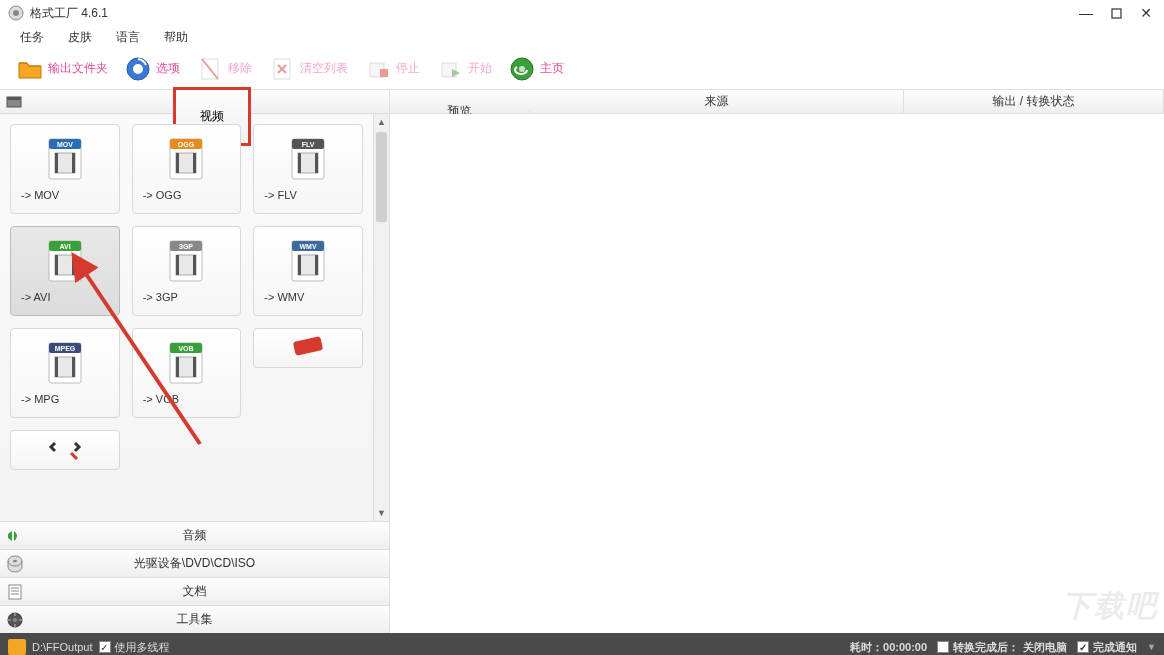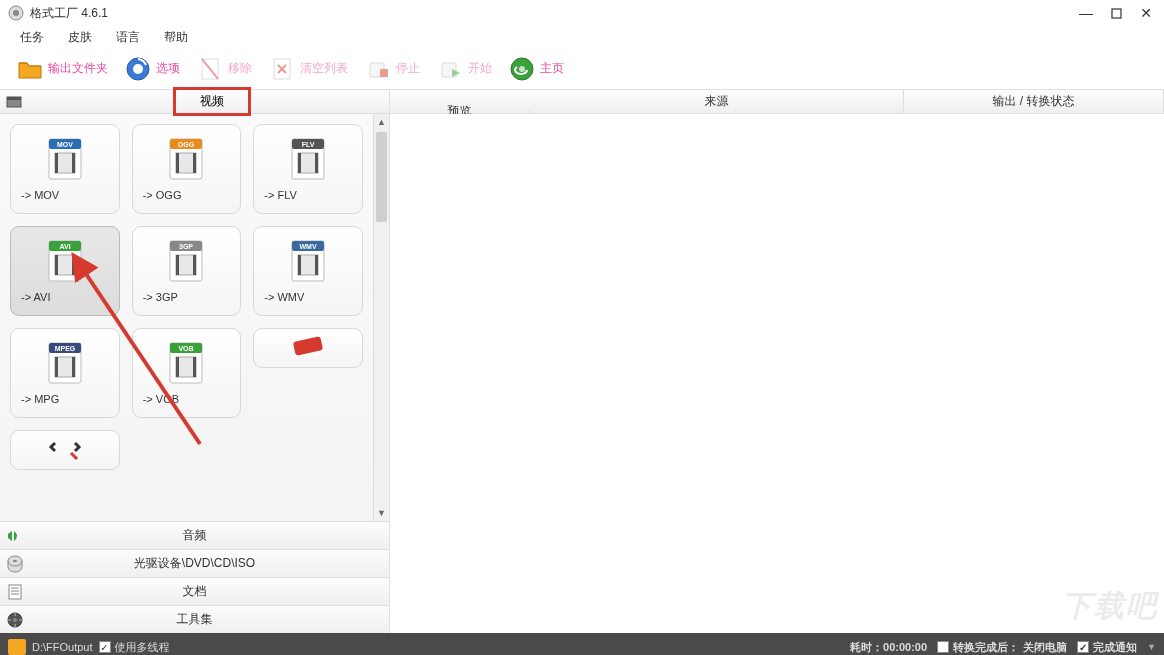--- a/index.html
+++ b/index.html
@@ -18,24 +18,24 @@
     .tool-btn { display: flex; align-items: center; gap: 4px; padding: 4px 6px; cursor: pointer; color: #ec4899; }
     .tool-btn.disabled { opacity: 0.5; cursor: default; }
     .tool-icon { width: 28px; height: 28px; display: flex; align-items: center; justify-content: center; }
     
     .main-content { display: flex; height: calc(100% - 26px - 22px - 42px - 22px); }
     
     .left-panel { width: 390px; border-right: 1px solid #e0e0e0; display: flex; flex-direction: column; background: linear-gradient(to bottom, #fafafa, #f2f2f2); }
     
     .category-header { height: 24px; display: flex; align-items: center; border-bottom: 1px solid #ddd; background: linear-gradient(to bottom, #fdfdfd, #efefef); position: relative; }
     .cat-icon { width: 16px; height: 16px; margin: 0 6px; }
-    .cat-title-box { position: absolute; left: 173px; top: -3px; border: 3px solid #d63a2f; padding: 3px 24px; background: linear-gradient(to bottom,#fdfdfd,#f0f0f0); }
+    .cat-title-box { position: absolute; left: 173px; top: -3px; border: 3px solid #d63a2f; padding: 18px 24px; background: linear-gradient(to bottom,#fdfdfd,#f0f0f0); }
     
     .formats-grid { flex: 1; overflow-y: auto; padding: 10px; display: grid; grid-template-columns: repeat(3, 1fr); gap: 12px; align-content: start; position: relative; }
-    .format-item { height: 90px; border: 1px solid #d8d8d8; border-radius: 9px; background: linear-gradient(to bottom, #ffffff, #f5f5f5); display: flex; flex-direction: column; align-items: center; justify-content: center; cursor: pointer; gap: 8px; position: relative; }
+    .format-item { height: 90px; border: 1px solid #d8d8d8; border-radius: 4px; background: linear-gradient(to bottom, #ffffff, #f5f5f5); display: flex; flex-direction: column; align-items: center; justify-content: center; cursor: pointer; gap: 8px; position: relative; }
     .format-item.selected { background: linear-gradient(to bottom,#e8e8e8,#dcdcdc); border-color:#bbb; }
     .format-icon { width: 44px; height: 44px; position: relative; }
     .format-label { font-size: 11px; color: #333; align-self: flex-start; margin-left: 10px; font-family: Arial; }
     
     .category-btn { height: 28px; display: flex; align-items: center; border-top: 1px solid #ddd; background: linear-gradient(to bottom,#fdfdfd,#efefef); cursor: pointer; position: relative; }
     .category-btn .cat-btn-icon { width: 18px; height: 18px; margin: 0 6px; }
     .category-btn .cat-btn-label { position: absolute; left: 50%; transform: translateX(-50%); color: #333; }
     
     .scrollbar-v { width: 16px; background: #f0f0f0; border-left: 1px solid #ddd; position: relative; }
     .scroll-thumb { position: absolute; left: 2px; right: 2px; top: 18px; height: 90px; background: #cfcfcf; border-radius: 2px; }

